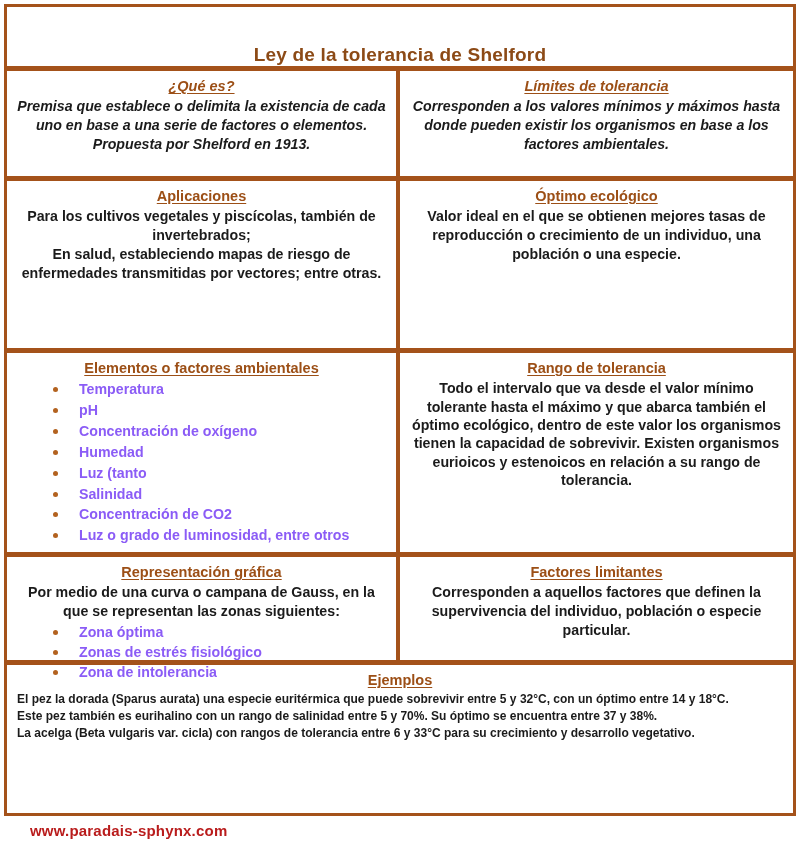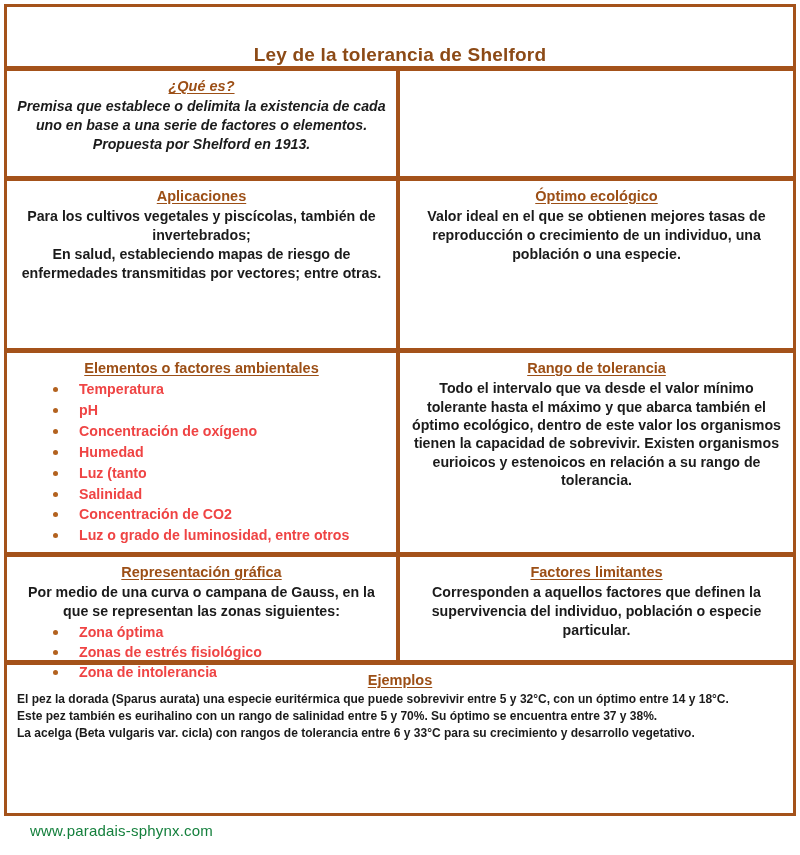--- a/index.html
+++ b/index.html
@@ -112,21 +112,21 @@
   ul.bullets {
     list-style: none;
     margin: 1px 0 0 0;
     padding: 0 0 0 28px;
     text-align: left;
   }
   ul.bullets li {
     position: relative;
     font-size: 14.2px;
     font-weight: bold;
-    color: #ef4444;
+    color: #8b5cf6;
     line-height: 1.47;
     padding-left: 34px;
   }
   ul.bullets li::before {
     content: "";
     position: absolute;
     left: 8px;
     top: 8px;
     width: 5px;
     height: 5px;
@@ -146,22 +146,22 @@
     color: #1b1b1b;
     line-height: 1.42;
   }
 
   
   .footer {
     position: absolute;
     left: 30px;
     top: 822px;
     font-size: 15px;
-    font-weight: normal;
-    color: #15803d;
+    font-weight: bold;
+    color: #b91c1c;
     letter-spacing: 0.2px;
   }
 </style>
 </head>
 <body>
 
 <div class="infographic">
 
   <div class="frame">
 
@@ -169,20 +169,24 @@
       <div class="title-text">Ley de la tolerancia de Shelford</div>
     </div>
 
     <div class="grid">
 
       <div class="row row-1">
         <div class="cell left">
           <div class="cell-head">¿Qué es?</div>
           <div class="cell-body">Premisa que establece o delimita la existencia de cada uno en base a una serie de factores o elementos.</div>
           <div class="cell-body">Propuesta por Shelford en 1913.</div>
+        </div>
+        <div class="cell">
+          <div class="cell-head">Límites de tolerancia</div>
+          <div class="cell-body">Corresponden a los valores mínimos y máximos hasta donde pueden existir los organismos en base a los factores ambientales.</div>
         </div>
       </div>
 
       <div class="row row-2">
         <div class="cell left">
           <div class="cell-head">Aplicaciones</div>
           <div class="cell-body">Para los cultivos vegetales y piscícolas, también de invertebrados;</div>
           <div class="cell-body">En salud, estableciendo mapas de riesgo de enfermedades transmitidas por vectores; entre otras.</div>
         </div>
         <div class="cell">

